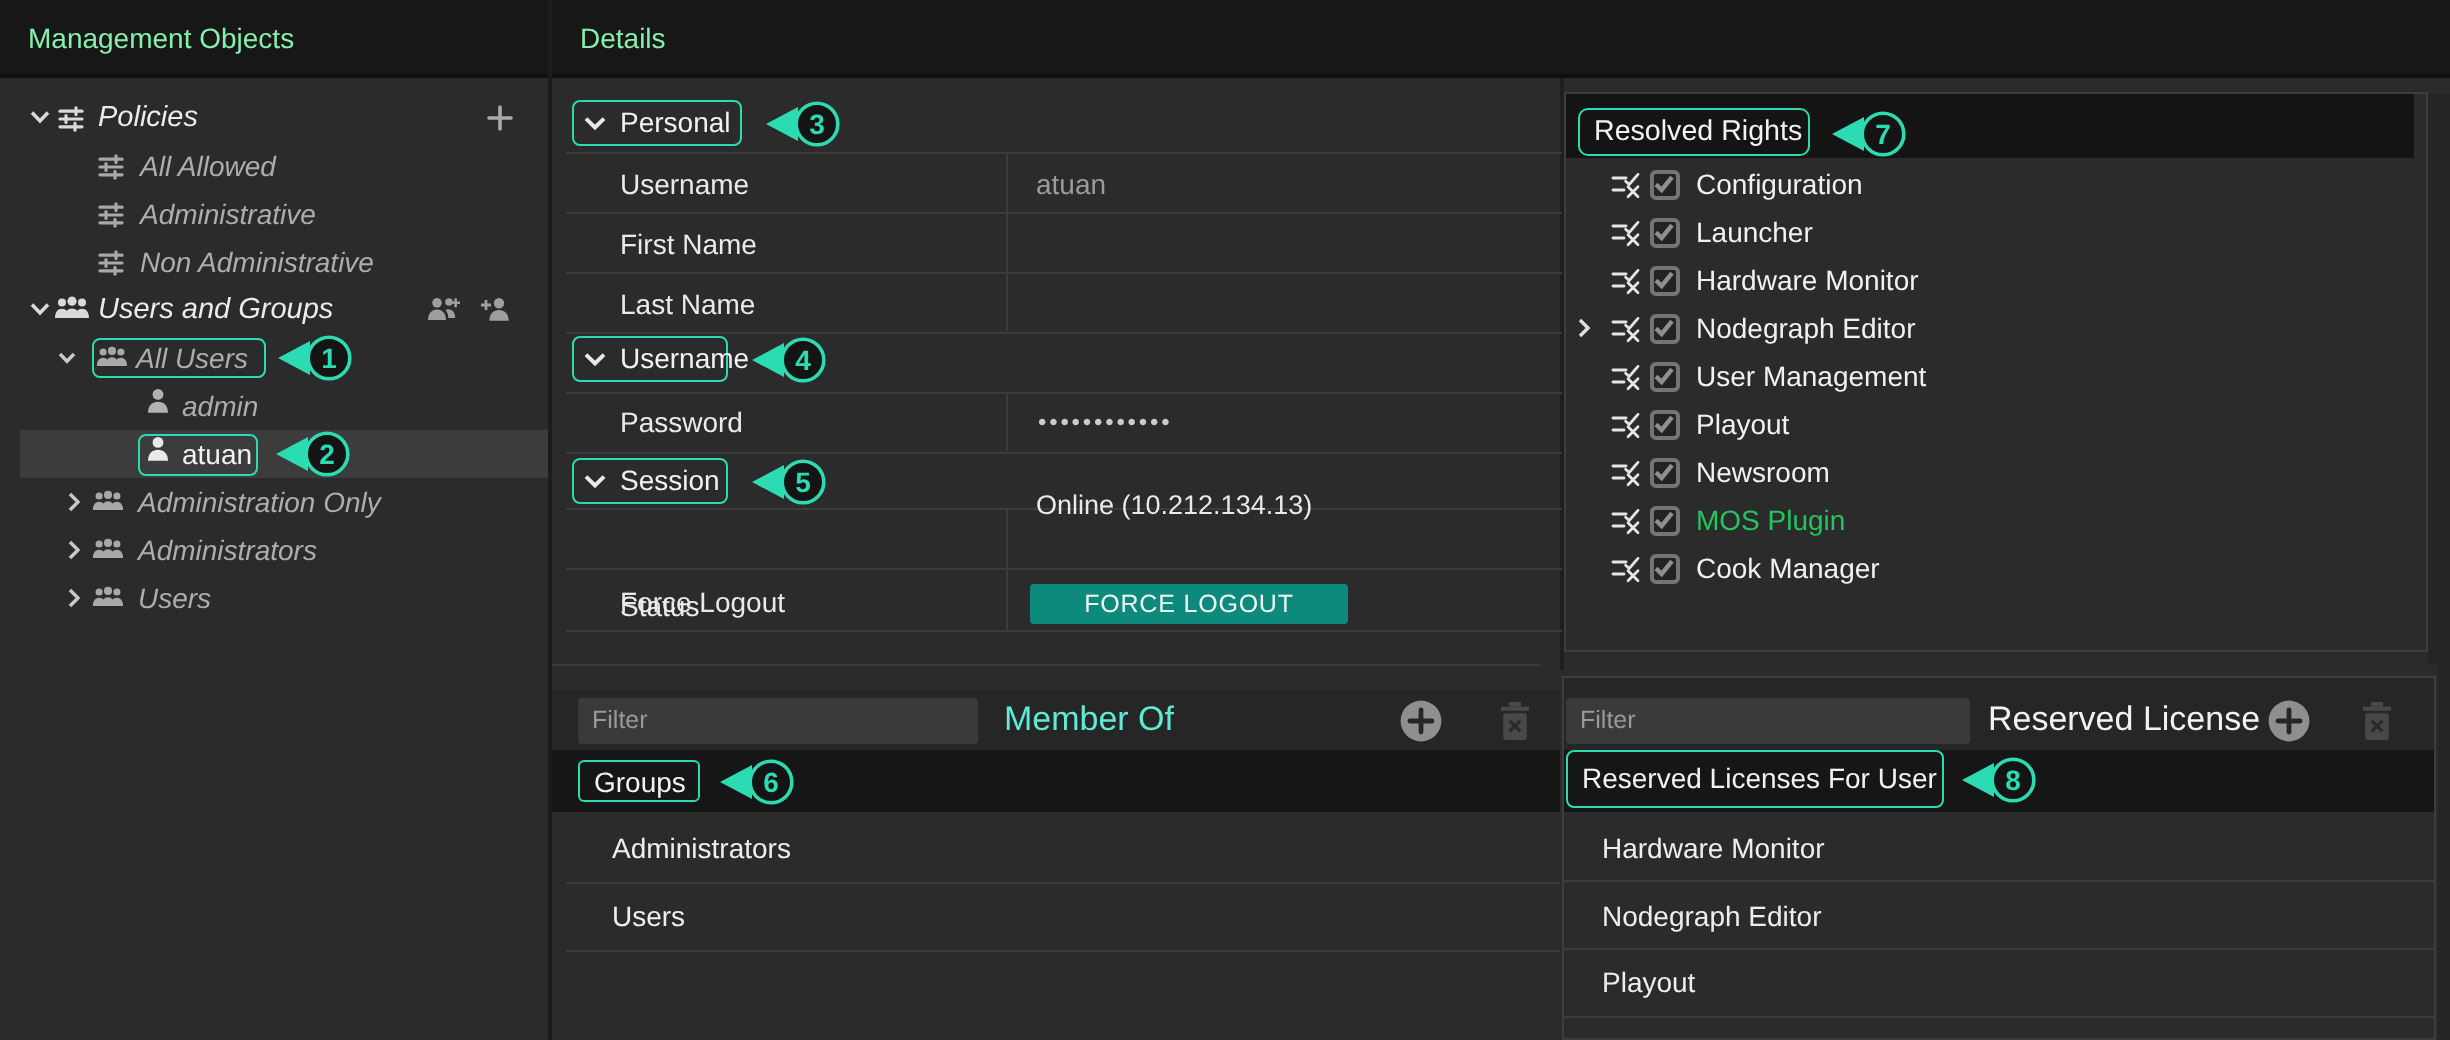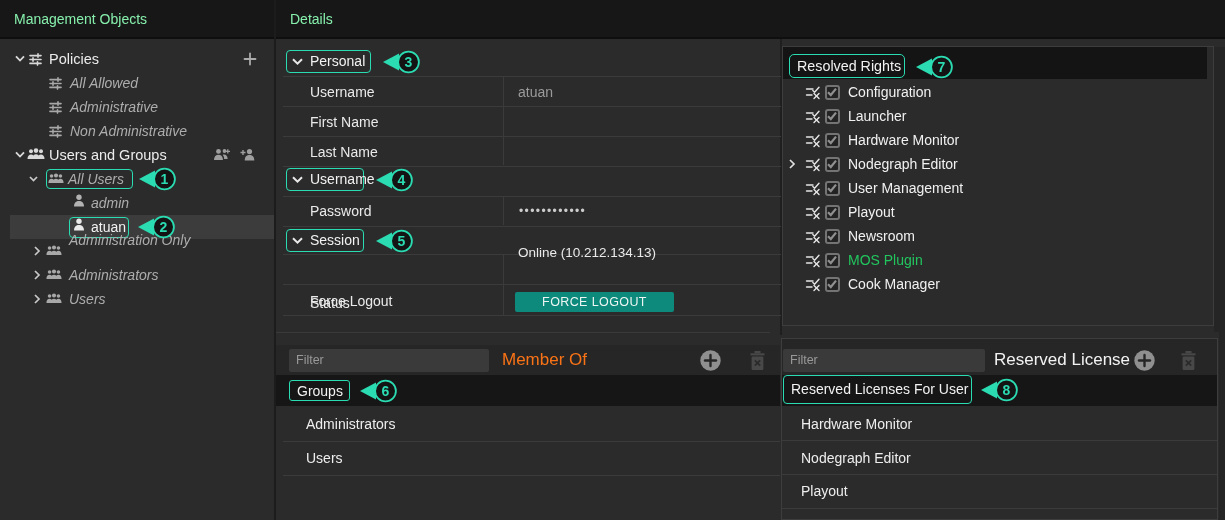--- a/index.html
+++ b/index.html
@@ -1,21 +1,21 @@
 <!DOCTYPE html>
 <html><head>
 <meta charset="utf-8">
 <style>
   html,body{margin:0;padding:0;}
   body{width:1225px;height:520px;background:#2b2b2b;font-family:"Liberation Sans",sans-serif;overflow:hidden;position:relative;}
   .a{position:absolute;white-space:nowrap;}
   .bar{position:absolute;top:0;height:37px;background:#171717;border-bottom:2px solid #0f0f0f;}
   .bartxt{position:absolute;top:0;line-height:38px;font-size:14px;color:#86efac;}
   .it{font-style:italic;color:#adadad;font-size:14px;}
-  .tx{color:#ececec;font-size:14.5px;}
+  .tx{color:#ececec;font-size:14.5px;font-style:italic;}
   .hl{position:absolute;background:#3b3b3b;height:1px;}
   .vl{position:absolute;background:#3b3b3b;width:1px;}
   .tealbox{position:absolute;border:1.5px solid #2bdcb2;border-radius:4px;box-sizing:border-box;}
   .lbl{position:absolute;font-size:14px;color:#eaeaea;line-height:30px;}
   .rowtx{position:absolute;font-size:14px;color:#eeeeee;line-height:24px;}
   svg{position:absolute;overflow:visible;}
   .cb{position:absolute;width:15px;height:15px;border:2px solid #747474;border-radius:3px;background:#232323;box-sizing:border-box;}
 </style>
 </head>
 <body>
@@ -148,21 +148,21 @@
       <polyline points="1,1 5,5 1,9" fill="none" stroke="#c9c9c9" stroke-width="1.7"></polyline>
     </svg>
   <svg style="left:46px;top:244.5px;" width="16" height="11" viewBox="0 0 18 12">
     <g fill="#a8a8a8">
         <circle cx="4" cy="3.2" r="2"></circle>
         <circle cx="14" cy="3.2" r="2"></circle>
         <circle cx="9" cy="2.6" r="2.3"></circle>
         <path d="M0.5,11 c0-3 1.5-4.6 3.5-4.6 c1 0 1.8 0.4 2.4 1 c0.7-0.8 1.6-1.2 2.6-1.2 s1.9 0.4 2.6 1.2 c0.6-0.6 1.4-1 2.4-1 c2 0 3.5 1.6 3.5 4.6 z"></path>
       </g>
     </svg>
-  <div class="a it" style="left:69px;top:228px;line-height:24px;">Administration Only</div>
+  <div class="a it" style="left:69px;top:239px;line-height:24px;">Administration Only</div>
   <svg style="left:34px;top:270px;" width="7" height="10">
       <polyline points="1,1 5,5 1,9" fill="none" stroke="#c9c9c9" stroke-width="1.7"></polyline>
     </svg>
   <svg style="left:46px;top:268.5px;" width="16" height="11" viewBox="0 0 18 12">
     <g fill="#a8a8a8">
         <circle cx="4" cy="3.2" r="2"></circle>
         <circle cx="14" cy="3.2" r="2"></circle>
         <circle cx="9" cy="2.6" r="2.3"></circle>
         <path d="M0.5,11 c0-3 1.5-4.6 3.5-4.6 c1 0 1.8 0.4 2.4 1 c0.7-0.8 1.6-1.2 2.6-1.2 s1.9 0.4 2.6 1.2 c0.6-0.6 1.4-1 2.4-1 c2 0 3.5 1.6 3.5 4.6 z"></path>
       </g>
@@ -369,21 +369,21 @@
 
 <div id="bottom">
 
   <div class="a" style="left:1214px;top:47px;width:11px;height:285px;background:#252525;"></div>
   <div class="a" style="left:1219px;top:332px;width:6px;height:188px;background:#252525;"></div>
 
   <div class="hl" style="left:276px;top:332px;width:494px;background:#3a3a3a;"></div>
   <div class="a" style="left:276px;top:344.5px;width:504px;height:30.5px;background:#262626;"></div>
   <div class="a" style="left:289px;top:348.5px;width:200px;height:23px;background:#3a3a3a;border-radius:2px;"></div>
   <div class="a" style="left:296px;top:348.5px;line-height:23px;font-size:12.5px;color:#999;">Filter</div>
-  <div class="a" style="left:544.5px;top:348px;transform:translateX(-50%);line-height:24px;font-size:17px;color:#f97316;">Member Of</div>
+  <div class="a" style="left:544.5px;top:348px;transform:translateX(-50%);line-height:24px;font-size:17px;color:#5eead4;">Member Of</div>
   <svg style="left:700px;top:350px;" width="21" height="21">
       <circle cx="10.5" cy="10.5" r="10.2" fill="#8f8f8f"></circle>
       <g stroke="#262626" stroke-width="2.4" stroke-linecap="round">
         <line x1="10.5" y1="5" x2="10.5" y2="16"></line>
         <line x1="5" y1="10.5" x2="16" y2="10.5"></line>
       </g>
     </svg>
   <svg style="left:750px;top:350.5px;" width="15" height="19" viewBox="0 0 15 19">
       <path d="M4.5,0 h6 v2.3 h-6 z" fill="#484848"></path>
       <rect x="0.5" y="2.3" width="14" height="2.1" fill="#484848"></rect>

